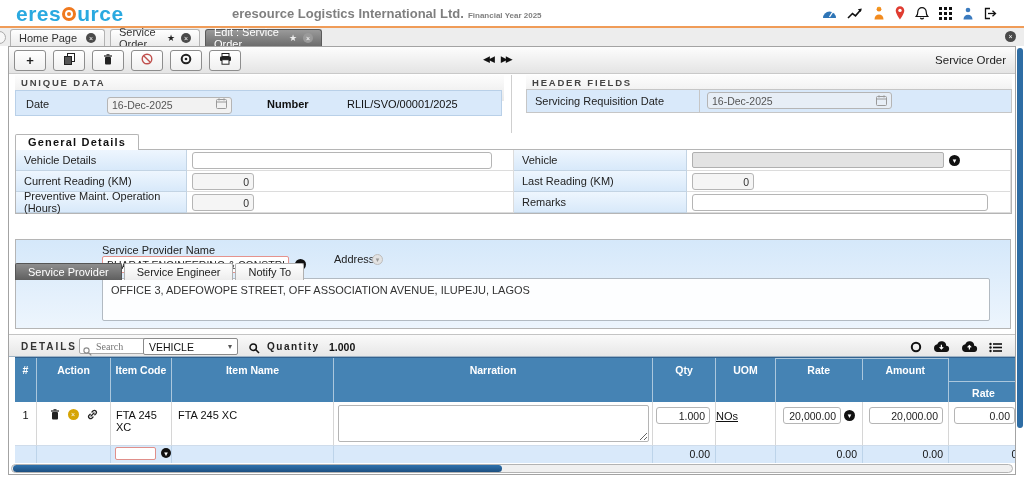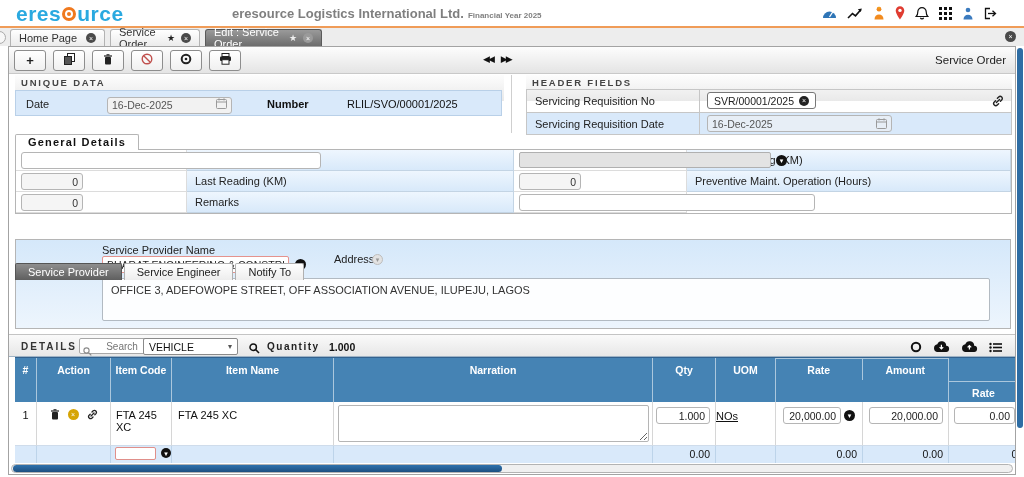--- a/index.html
+++ b/index.html
@@ -122,21 +122,21 @@
 
   
   .details-bar { position:absolute; left:0; top:287px; width:1006px; height:23px;
     background:linear-gradient(#fafafa,#e7e7e7); border-top:1px solid #c4c4c4;
     border-bottom:1px solid #9fb4c6; }
   .db-title { position:absolute; left:12px; top:6px; font-size:10px; font-weight:bold;
     letter-spacing:2px; color:#333;text-align:right; }
   .db-search { position:absolute; left:70px; top:3px; width:73px; height:16px;
     border:1px solid #a8a8a8; border-radius:2px; background:#fff; font-size:10px;
     padding:0 3px 0 16px; color:#444;
-    font-family:Liberation Sans, sans-serif;text-align:center;}
+    font-family:Liberation Serif, serif;}
   .db-search-ico { position:absolute; left:74px; top:7px; }
   .db-select { position:absolute; left:134px; top:3px; width:95px; height:17px;
     border:1px solid #8a8a8a; border-radius:2px; background:#fff; font-size:10.5px;
     display:flex; align-items:center; justify-content:space-between; padding:0 5px; color:#111; }
   .db-select .sel-arrow { font-size:8px; color:#555; }
   .db-q { position:absolute; left:240px; top:5px; }
   .db-qty-lbl { position:absolute; left:258px; top:6px; font-size:10px; font-weight:bold;
     letter-spacing:1.5px; color:#222; }
   .db-qty-val { position:absolute; left:320px; top:6px; font-size:10.5px; font-weight:bold; color:#111; }
   .db-icons { position:absolute; right:13px; top:4px; display:flex; gap:11px; align-items:center; }
@@ -335,53 +335,39 @@
         </span>
         <span class="ud-number-lbl">Number</span>
         <span class="ud-number-val">RLIL/SVO/00001/2025</span>
       </div>
     </div>
     <div class="v-divider"></div>
 
     <div class="panel-hf">
       <div class="band">HEADER FIELDS</div>
       <div class="hf-rows">
-        <div class="hf-row">
-          <span class="hf-lbl">Servicing Requisition No</span>
-          <span class="hf-sep"></span>
-          <span class="chip">
-            <span>SVR/00001/2025</span>
-            <span class="close-dot" style="background:#222;">×</span>
-          </span>
-          <span class="chain-ico"><svg width="12" height="12">
-                <g stroke="#222" stroke-width="1.4" fill="none" stroke-linecap="round">
-                  <path d="M4.4 7.6L7.6 4.4"></path>
-                  <path d="M5.4 3.2l1.3-1.3a2.1 2.1 0 0 1 3 3L8.4 6.2"></path>
-                  <path d="M6.6 8.8L5.3 10.1a2.1 2.1 0 0 1-3-3l1.3-1.3"></path>
-                </g>
-              </svg></span>
-        </div>
         <div class="hf-row blue">
           <span class="hf-lbl">Servicing Requisition Date</span>
           <span class="hf-sep"></span>
           <span class="date-wrap" style="left:180px; top:2px;">
             <input class="inp datei" style="width: 185px; background: rgb(231, 238, 246);" value="16-Dec-2025">
             <svg width="11" height="11">
                 <rect x="0.5" y="1.5" width="10" height="9" rx="1" fill="none" stroke="#9a9a9a"></rect>
                 <line x1="0.5" y1="4" x2="10.5" y2="4" stroke="#9a9a9a"></line>
                 <line x1="3" y1="0.3" x2="3" y2="2.5" stroke="#9a9a9a"></line>
                 <line x1="8" y1="0.3" x2="8" y2="2.5" stroke="#9a9a9a"></line>
               </svg>
           </span>
         </div>
       </div>
     </div>
 
     <div class="gd-tab">General Details</div>
     <div class="gd-grid">
+      <div class="gd-lbl">Vehicle Details</div>
       <div class="gd-val">
         <input class="inp" style="left: 5px; width: 300px;">
       </div>
       <div class="gd-lbl">Vehicle</div>
       <div class="gd-val">
         <div class="gray-combo"></div>
         <span class="chev abs" style="left:262px; top:5px;">▾</span>
       </div>
       <div class="gd-lbl">Current Reading (KM)</div>
       <div class="gd-val">

